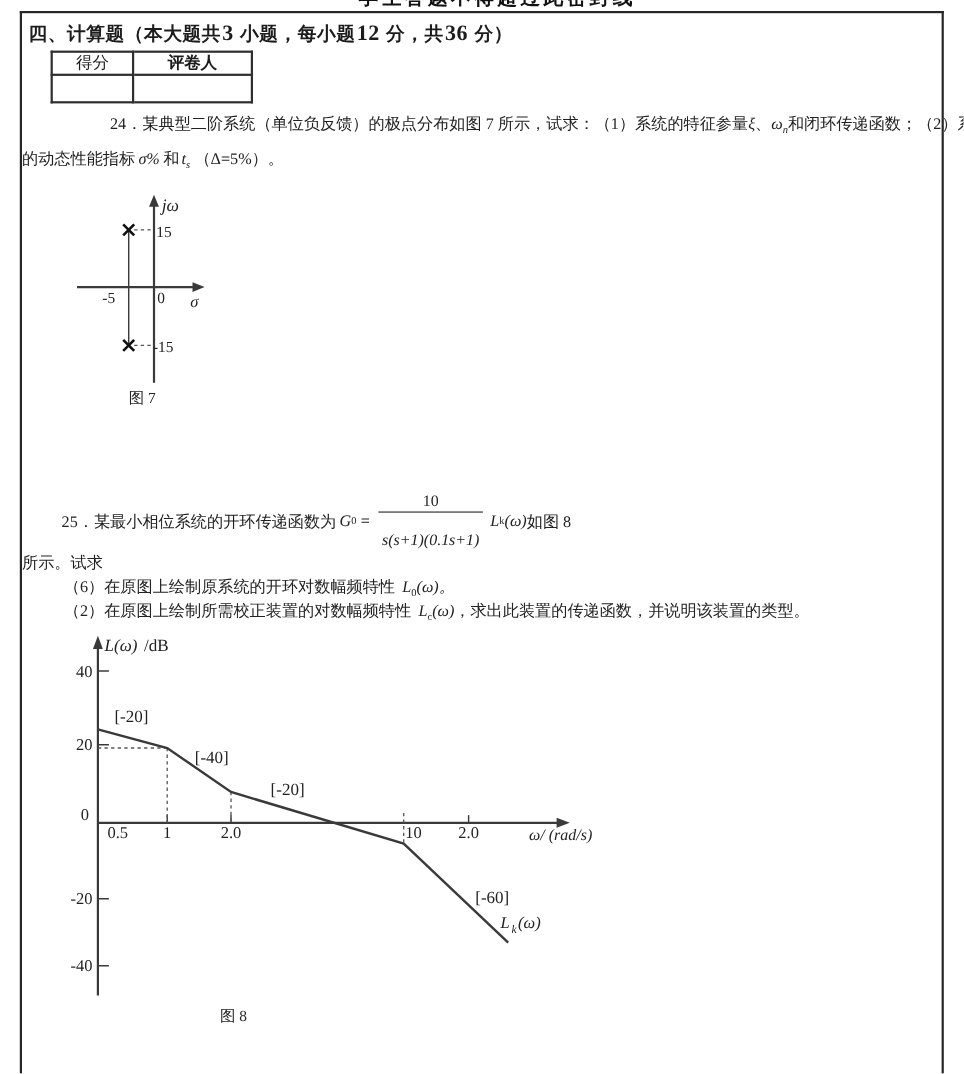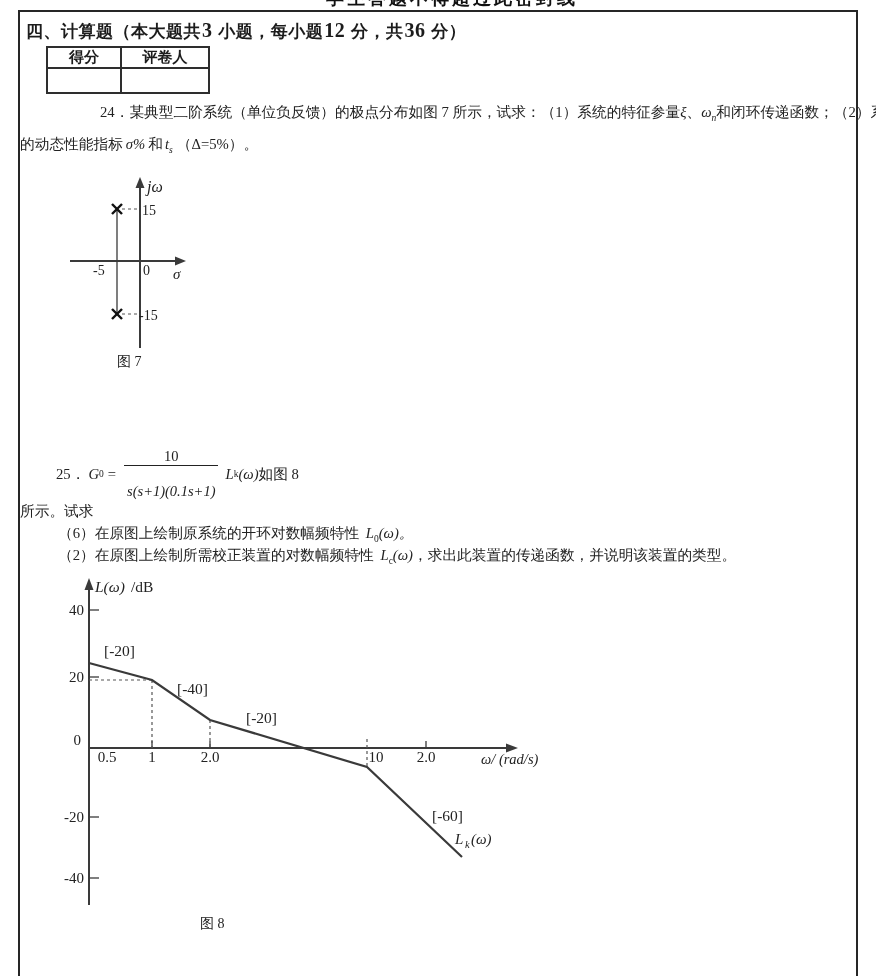--- a/index.html
+++ b/index.html
@@ -16,22 +16,22 @@
   .top-clip { position:absolute; left:322px; top:0; width:280px; height:8px; overflow:hidden; }
   .top-clip span { position:absolute; left:4px; top:-14px; font-weight:bold; font-size:18px; letter-spacing:3px; color:#111; white-space:nowrap; }
 
   
   .section-title { left:26px; top:19px; font-weight:bold; font-size:17px; letter-spacing:0.5px; }
   .section-title .bignum { font-size:20px; font-weight:bold; padding:0 1px; }
 
   
   table.score { position:absolute; left:46px; top:46px; border-collapse:collapse; }
   table.score td { border:2px solid #2e2e2e; text-align:center; vertical-align:middle; }
-  table.score .h1 { width:74px; height:21px; font-weight:bold; font-size:15px; }
-  table.score .h2 { width:88px; height:21px; font-weight:bold; font-size:15px; }
+  table.score .h1 { width:74px; height:21px; font-weight:normal; font-size:15px; }
+  table.score .h2 { width:108px; height:21px; font-weight:bold; font-size:15px; }
   table.score .v { height:25px; }
 
   
   .para { font-size:14.7px; color:#222; }
   .ital { font-style:italic; }
   sub.small { font-size:9.5px; }
   .mspace { display:inline-block; width:4px; }
 
   
   .q25line { display:flex; align-items:center; height:48px; }
@@ -103,20 +103,21 @@
   <text x="87" y="40" font-size="14">15</text>
   <text x="84" y="145" font-size="14">-15</text>
   <text x="38" y="100" font-size="14">-5</text>
   <text x="88" y="100" font-size="14">0</text>
   <text x="118" y="104" font-size="15" font-style="italic">σ</text>
   <text x="62" y="191" font-size="14">图 7</text>
 </svg>
 
 <div class="abs para nowrap q25line" style="left:20px; top:450px; padding-left:36px;">
   <span>25．</span>
+    <span>某最小相位系统的开环传递函数为</span>
   <span class="ital" style="margin-left:3px;">G</span>
     <sub class="small">0</sub>
   <span style="margin:0 4px;">=</span>
   <span class="frac">
     <span class="num">10</span>
     <span class="den">s(s+1)(0.1s+1)</span>
   </span>
   <span class="ital" style="margin-left:3px;">L</span>
     <sub class="small">k</sub>
     <span class="ital">(ω)</span>

